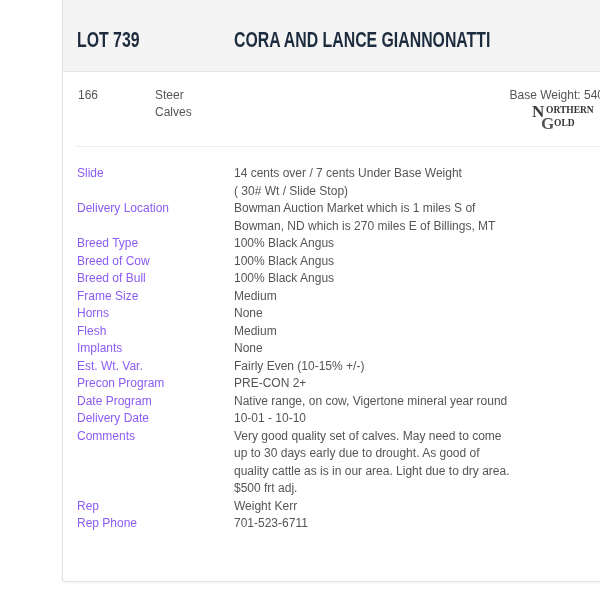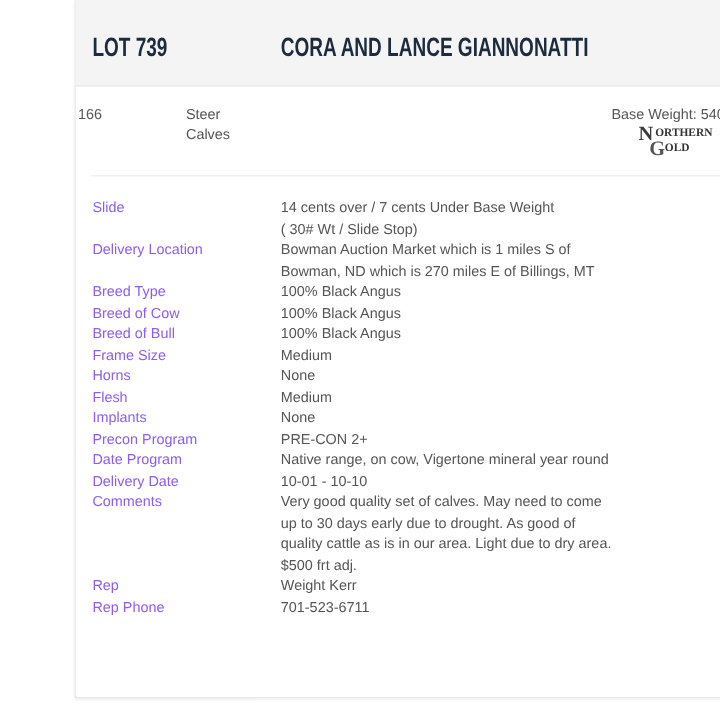--- a/index.html
+++ b/index.html
@@ -15,21 +15,21 @@
     background: #f4f4f4; border-bottom: 1px solid #e6e6e6; box-sizing: border-box;
   }
   .hdr-text {
     position: absolute; top: 27px; font-family: "Liberation Sans", sans-serif;
     font-weight: bold; font-size: 22px; color: #1c2b3d; letter-spacing: 0px;
     transform: scaleX(0.72); transform-origin: left center; white-space: nowrap;
   }
   .lot { left: 14px; }
   .seller { left: 171px; }
   .info { position: absolute; font-size: 12px; line-height: 17px; color: #555; }
-  .head-count { left: 2px; top: 87px; }
+  .head-count { left: 15px; top: 87px; }
   .head-type { left: 92px; top: 87px; width: 60px; }
   .base-weight { right: 13px; top: 87px; text-align: right; }
   .logo {
     position: absolute; right: 13px; top: 102px; width: 72px; height: 28px;
   }
   .divider {
     position: absolute; left: 13px; right: 13px; top: 146px; height: 1px; background: #ececec;
   }
   .table { position: absolute; left: 14px; top: 165px; width: 450px; }
   .row { display: flex; font-size: 12px; line-height: 17.5px; }
@@ -94,20 +94,24 @@
     </div>
     <div class="row">
       <div class="lbl">Flesh</div>
       <div class="val">Medium</div>
     </div>
     <div class="row">
       <div class="lbl">Implants</div>
       <div class="val">None</div>
     </div>
     <div class="row">
+      <div class="lbl">Est. Wt. Var.</div>
+      <div class="val">Fairly Even (10-15% +/-)</div>
+    </div>
+    <div class="row">
       <div class="lbl">Precon Program</div>
       <div class="val">PRE-CON 2+</div>
     </div>
     <div class="row">
       <div class="lbl">Date Program</div>
       <div class="val">Native range, on cow, Vigertone mineral year round</div>
     </div>
     <div class="row">
       <div class="lbl">Delivery Date</div>
       <div class="val">10-01 - 10-10</div>

